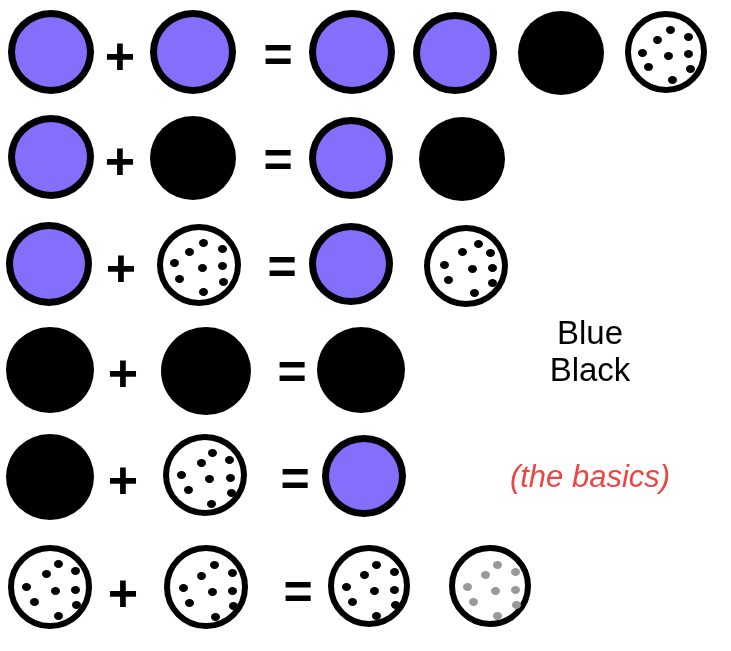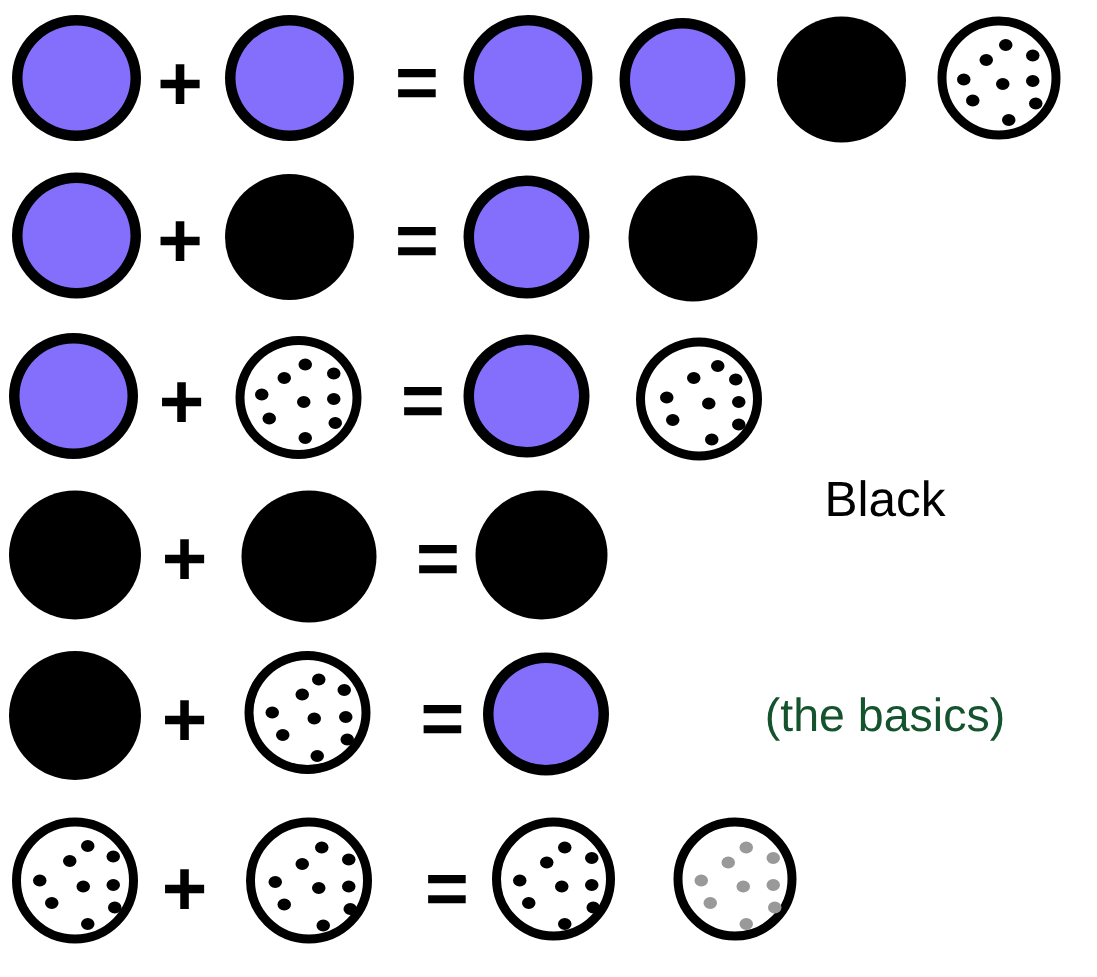--- a/index.html
+++ b/index.html
@@ -71,26 +71,27 @@
     position: absolute;
     color: #000000;
     font-family: "Liberation Sans", sans-serif;
     font-size: 33px;
     line-height: 35px;
     text-align: center;
     white-space: nowrap;
   }
   .caption-sub {
     position: absolute;
-    color: #14532d;
+    color: #ef4444;
     font-family: "Liberation Sans", sans-serif;
     font-size: 31px;
     line-height: 33px;
     text-align: center;
     white-space: nowrap;
+    font-style: italic;
   }
 </style>
 </head>
 <body>
 
 <div id="stage">
 
   <div class="row" style="top:8px;height:92px;">
     <div class="cell" style="left:8px;">
       <div class="circ circ-solid" style="left:0;top:2px;width:86px;height:84px;"></div>
@@ -266,16 +267,17 @@
         <span class="dot dot-gray" style="left:8px;top:32px;width:9px;height:8px;"></span>
         <span class="dot dot-gray" style="left:36px;top:36px;width:9px;height:8px;"></span>
         <span class="dot dot-gray" style="left:56px;top:35px;width:9px;height:8px;"></span>
         <span class="dot dot-gray" style="left:14px;top:47px;width:9px;height:8px;"></span>
         <span class="dot dot-gray" style="left:57px;top:50px;width:9px;height:8px;"></span>
         <span class="dot dot-gray" style="left:38px;top:61px;width:9px;height:8px;"></span>
       </div>
     </div>
   </div>
 
-  <div class="caption" style="left:490px;top:315px;width:200px;">Black</div>
+  <div class="caption" style="left:490px;top:315px;width:200px;">Blue</div>
+  <div class="caption" style="left:490px;top:352px;width:200px;">Black</div>
   <div class="caption-sub" style="left:490px;top:460px;width:200px;">(the basics)</div>
 
 </div>
 
 </body></html>

